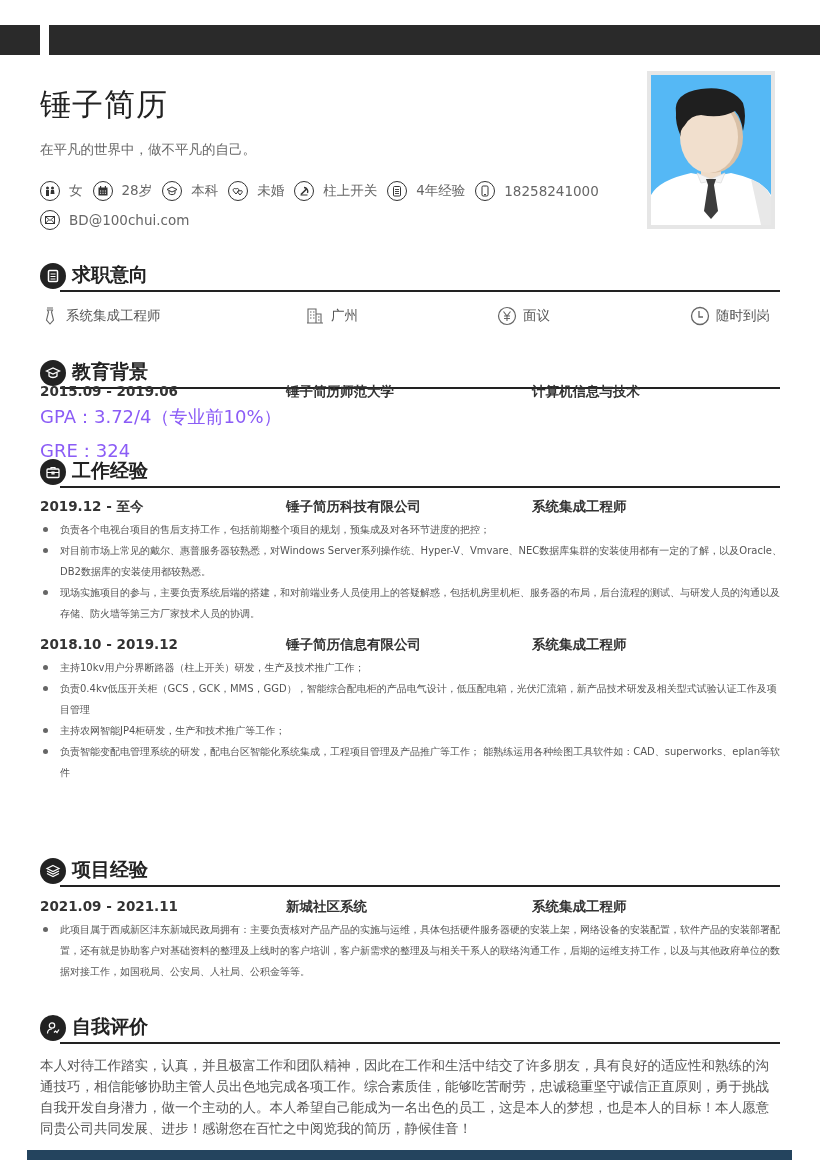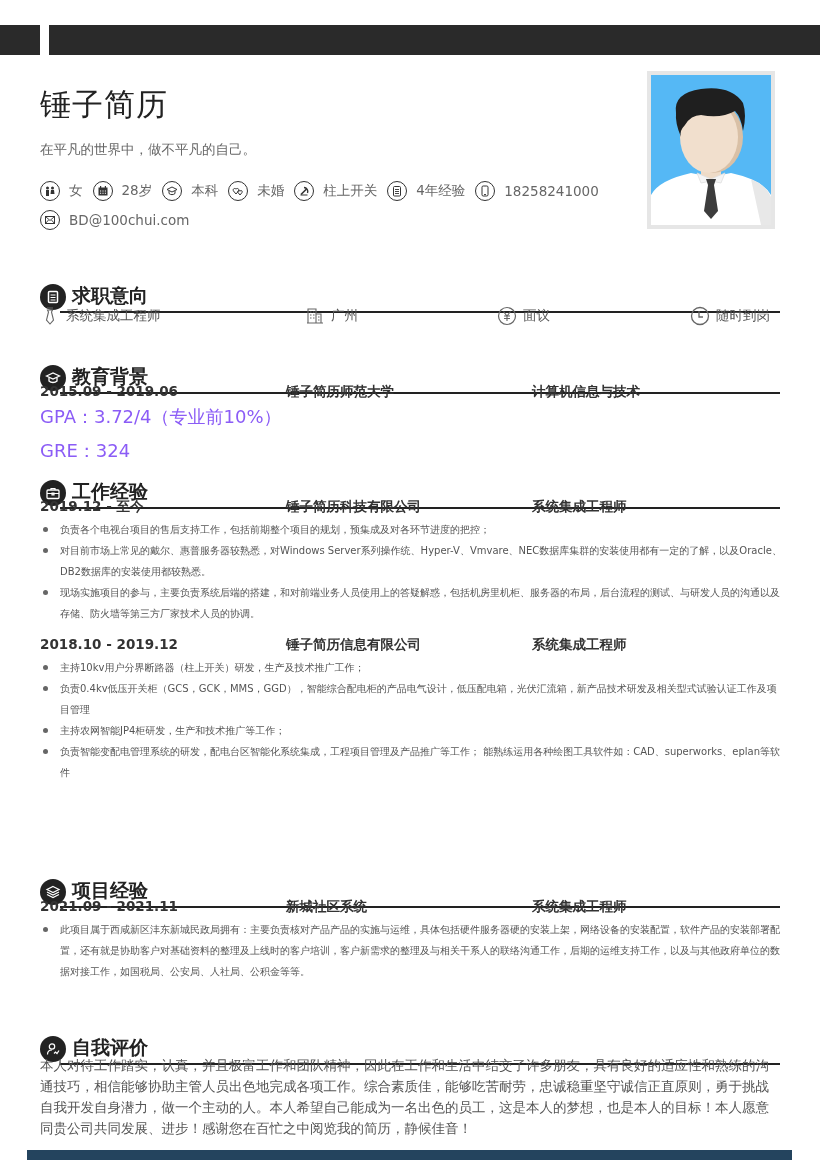--- a/index.html
+++ b/index.html
@@ -16,21 +16,21 @@
   .info-row { position: absolute; left: 40px; display: flex; align-items: center; font-size: 13.5px; color: #666; }
   .info-row.r1 { top: 181px; }
   .info-row.r2 { top: 210px; }
   .info-item { display: flex; align-items: center; margin-right: 10px; }
   .info-icon { width: 20px; height: 20px; border: 1.5px solid #333; border-radius: 50%; display: inline-flex; align-items: center; justify-content: center; margin-right: 9px; }
   .info-icon svg { width: 12px; height: 12px; }
 
   .photo-frame { position: absolute; left: 647px; top: 71px; width: 128px; height: 158px; background: #e6e6e6; padding: 4px; }
   .photo-frame svg { display: block; width: 120px; height: 150px; }
 
-  .section-head { position: absolute; left: 40px; width: 740px; height: 30px; margin-top: 21px; }
+  .section-head { position: absolute; left: 40px; width: 740px; height: 30px; }
   .section-icon { position: absolute; left: 0; top: 2px; width: 26px; height: 26px; border-radius: 50%; background: #222; display: flex; align-items: center; justify-content: center; }
   .section-icon svg { width: 16px; height: 16px; }
   .section-title { position: absolute; left: 32px; top: 1px; font-size: 19px; font-weight: bold; color: #222; }
   .section-line { position: absolute; left: 20px; right: 0; top: 29px; height: 1.5px; background: #222; }
 
   .intent-row { position: absolute; left: 40px; top: 306px; width: 735px; height: 22px; font-size: 13.5px; color: #555; }
   .intent-item { position: absolute; top: 0; display: flex; align-items: center; }
   .intent-item svg { width: 20px; height: 20px; margin-right: 6px; }
 
   .entry-head { position: absolute; left: 40px; width: 740px; font-size: 13.5px; font-weight: bold; color: #333; height: 20px; }
@@ -186,21 +186,21 @@
   </div>
   <div class="intent-item" style="left:650px;">
     <svg viewBox="0 0 20 20">
         <circle cx="10" cy="10" r="8.5" fill="none" stroke="#666" stroke-width="1.3"></circle>
         <path d="M9 5v6h4" fill="none" stroke="#666" stroke-width="1.3"></path>
       </svg>
     <span>随时到岗</span>
   </div>
 </div>
 
-<div class="section-head" style="top:342px;">
+<div class="section-head" style="top:358px;">
   <span class="section-icon">
     <svg viewBox="0 0 16 16">
         <path d="M1.5 6L8 3l6.5 3L8 9z" fill="none" stroke="#fff" stroke-width="1.3"></path>
         <path d="M4 7.5v3.5c2 2 6 2 8 0V7.5" fill="none" stroke="#fff" stroke-width="1.3"></path>
       </svg>
   </span>
   <span class="section-title">教育背景</span>
   <span class="section-line"></span>
 </div>
 

